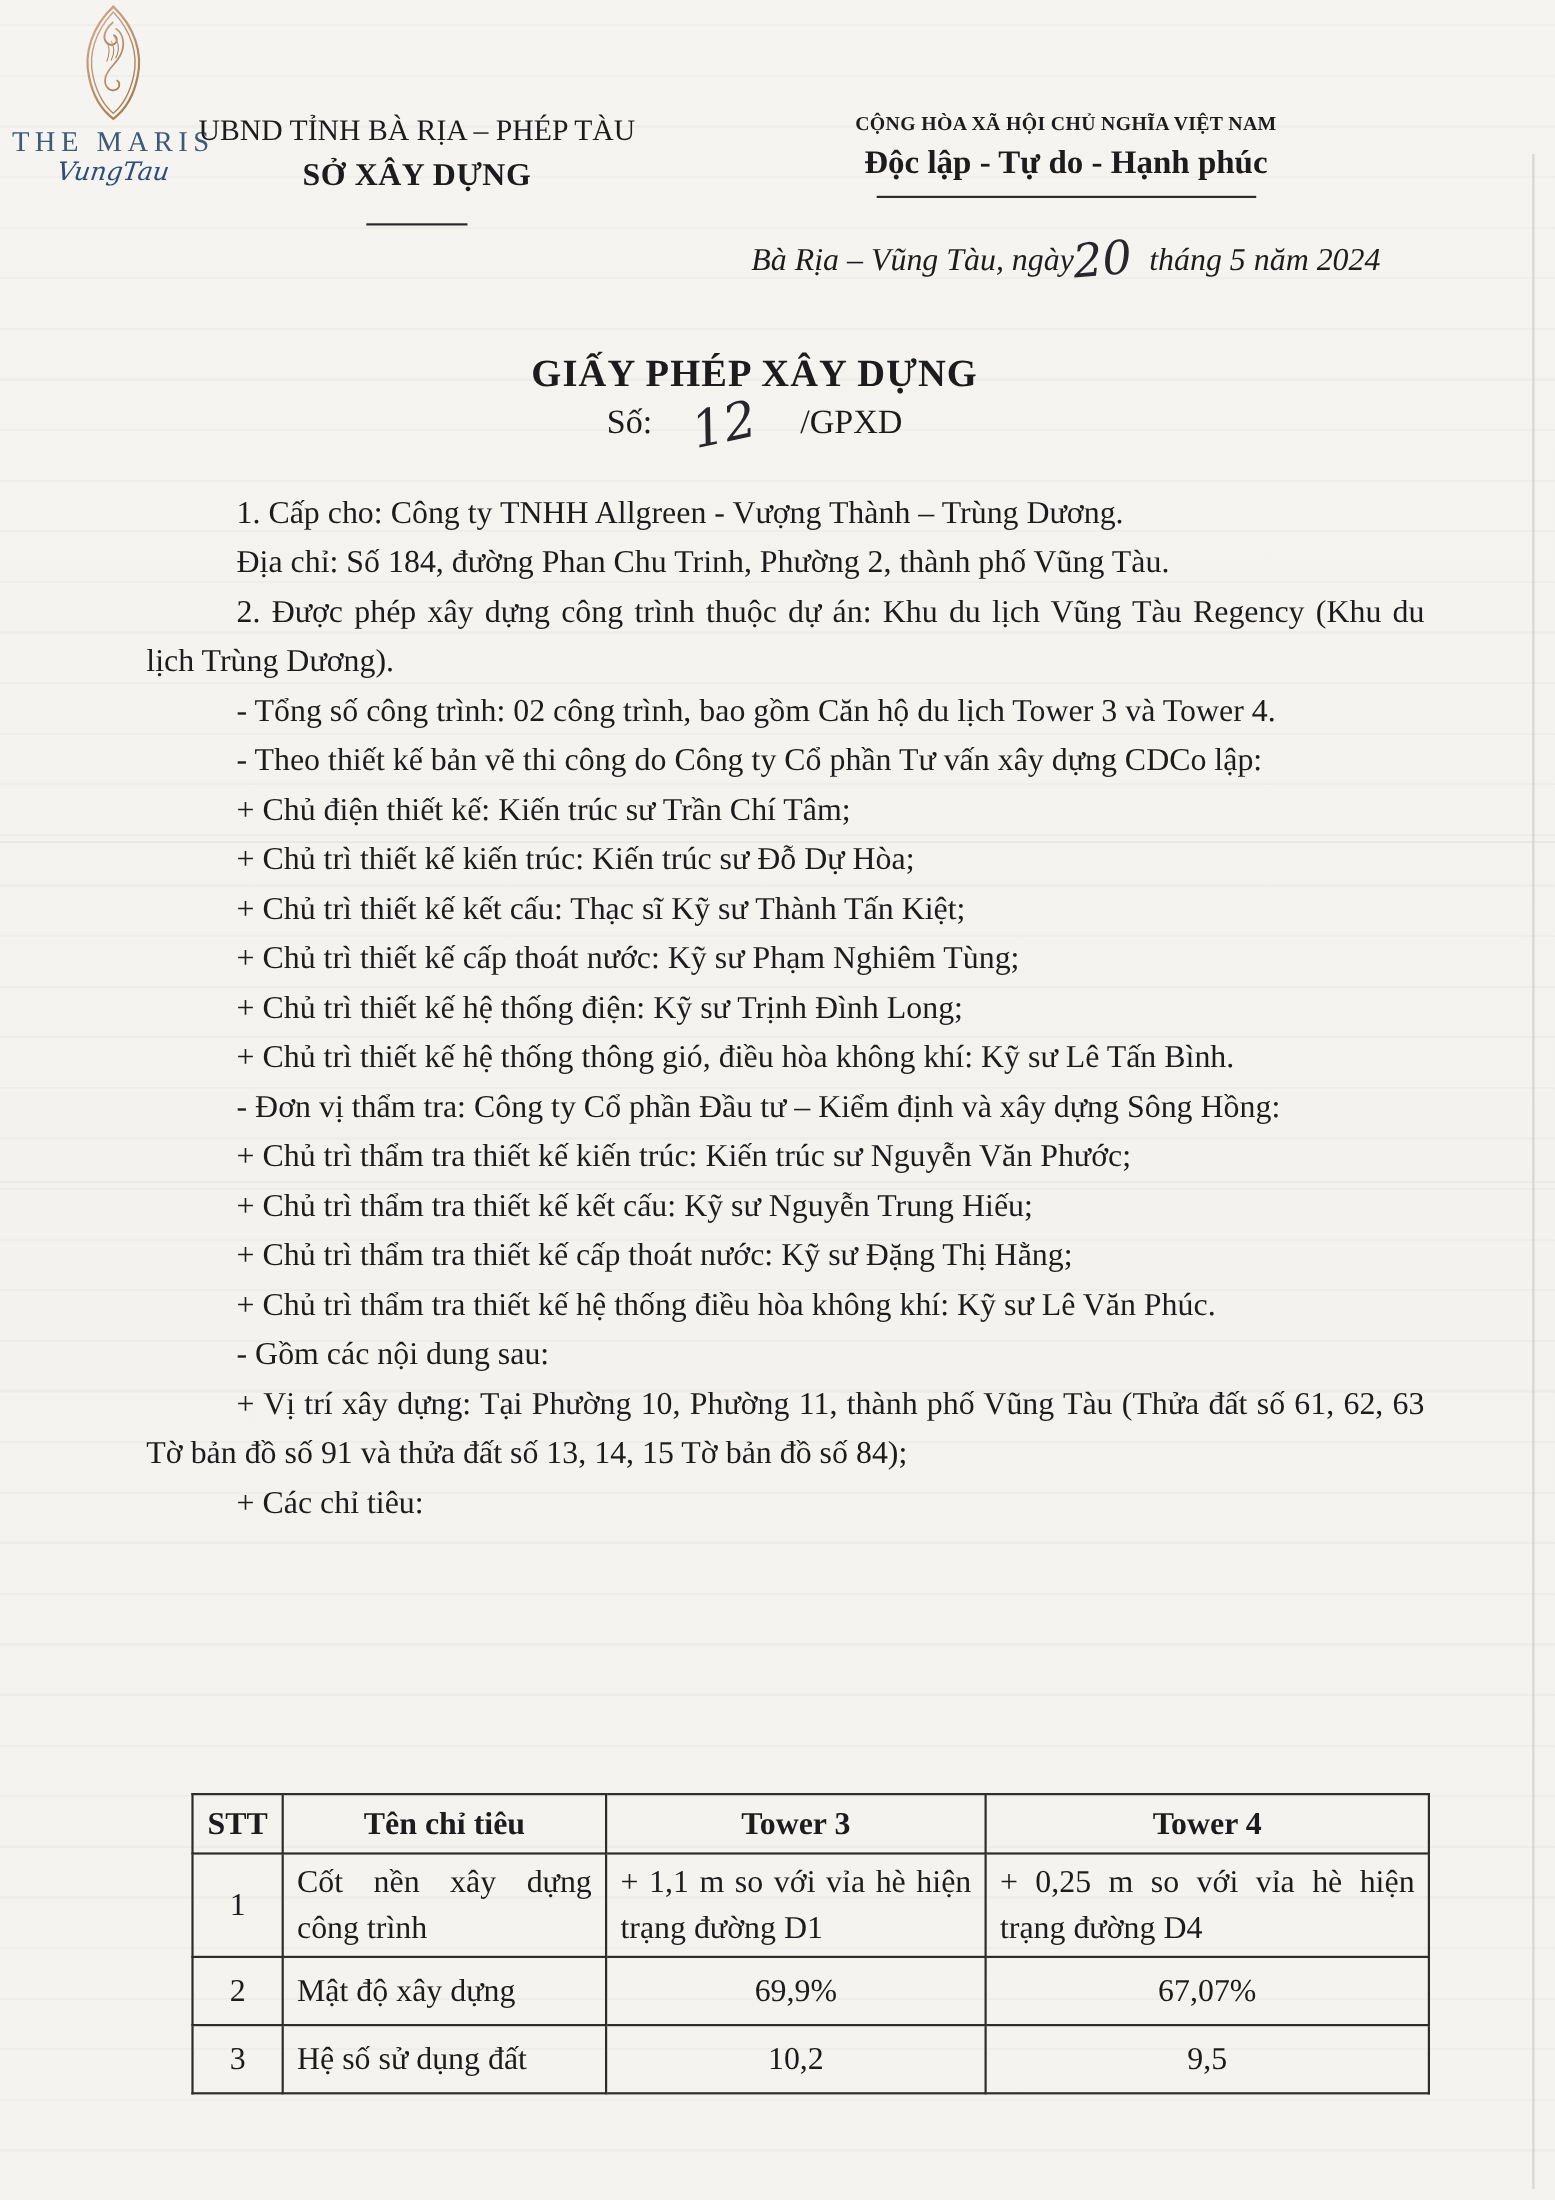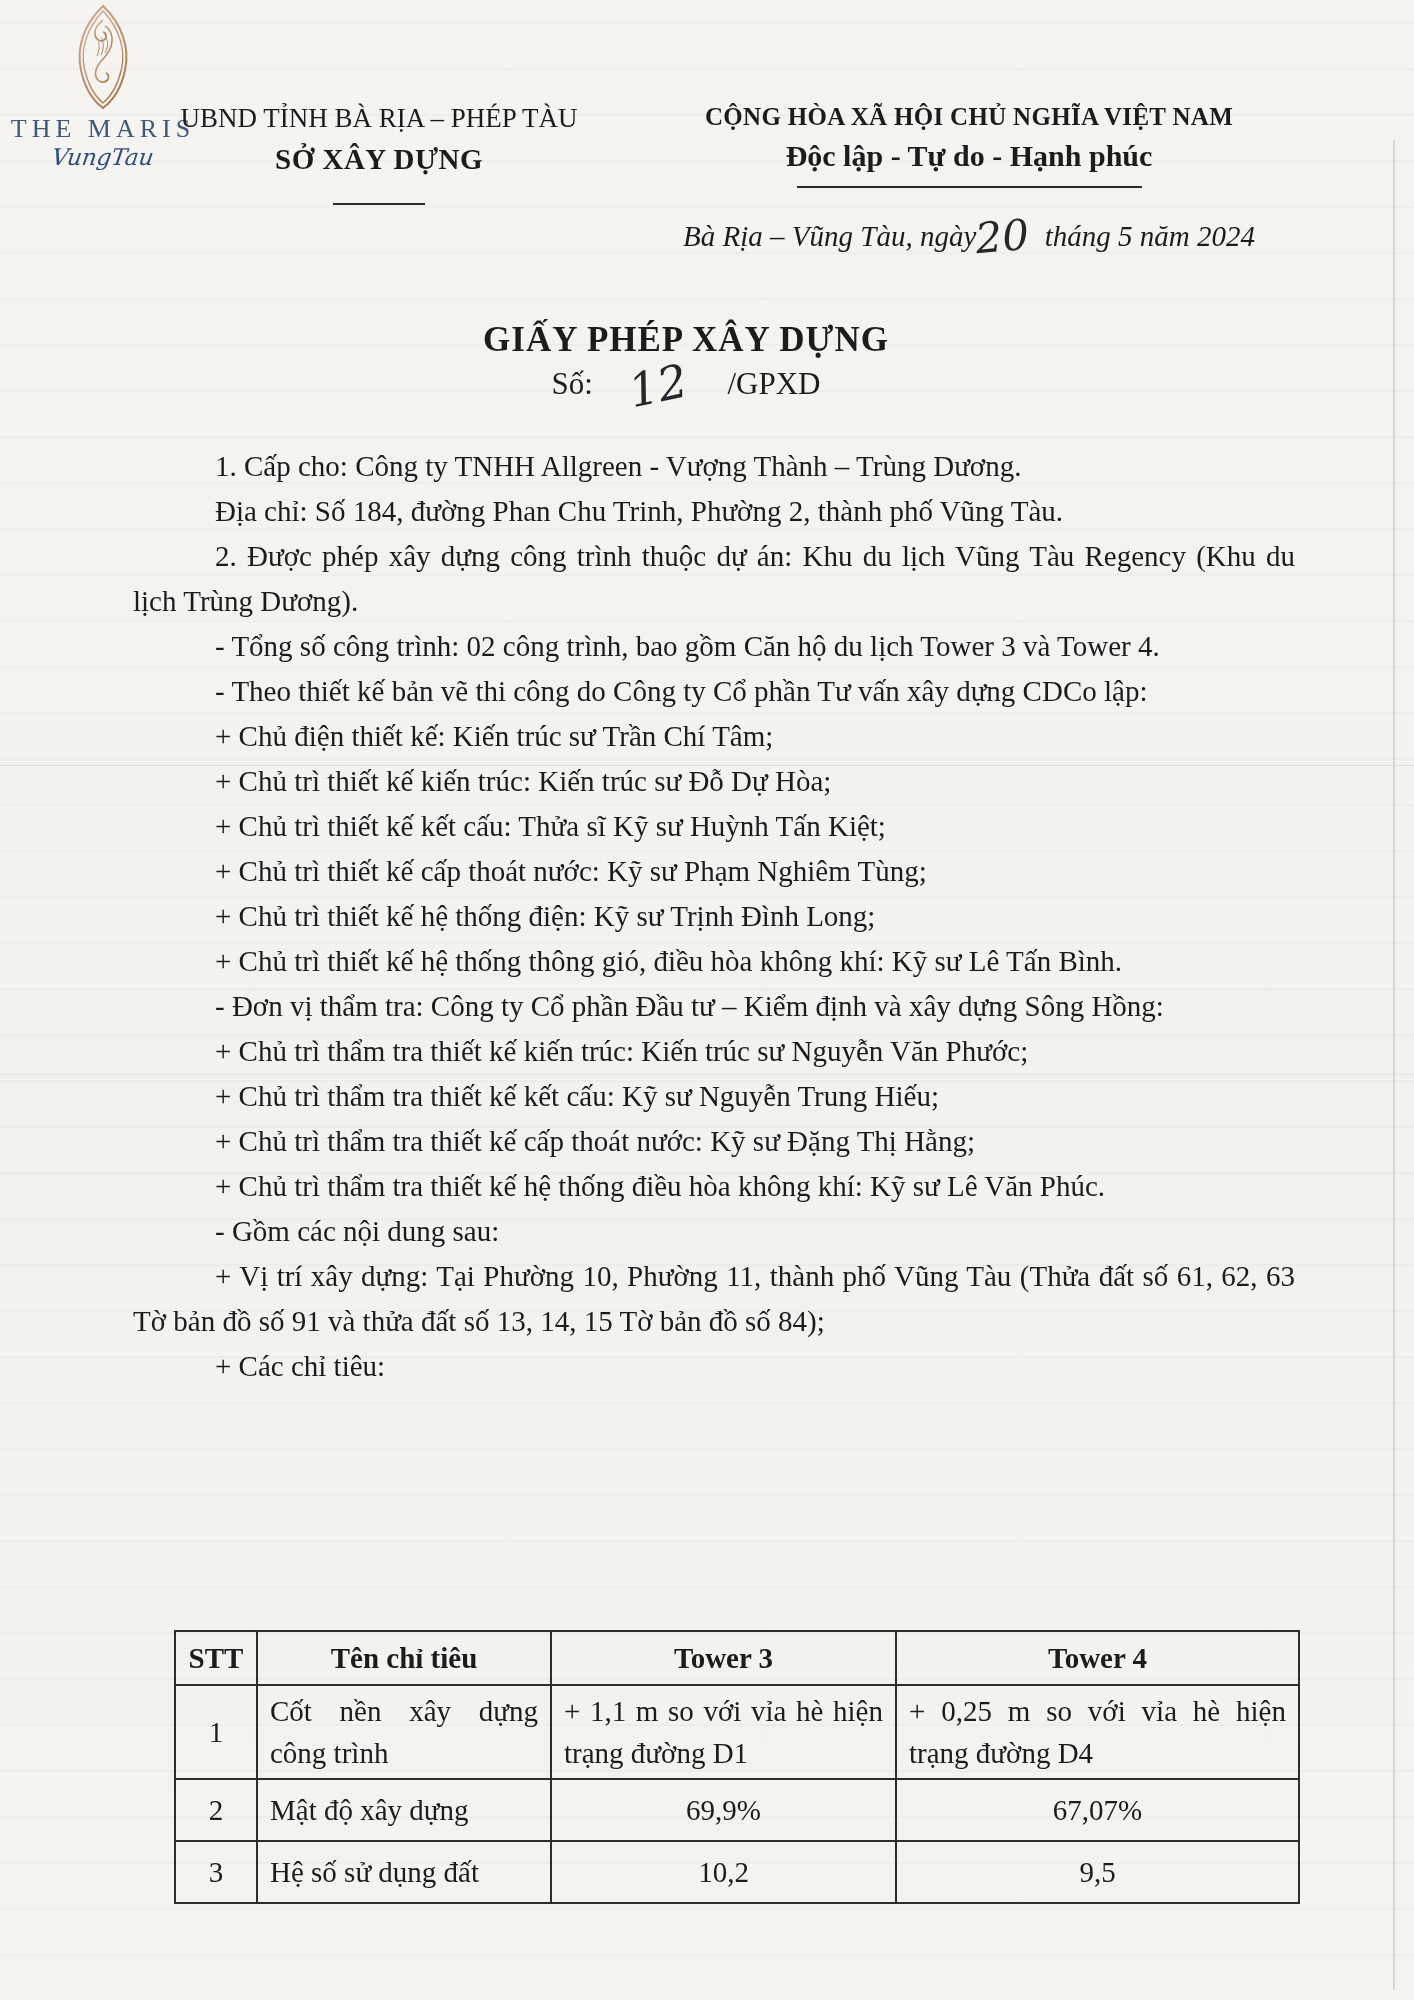--- a/index.html
+++ b/index.html
@@ -31,21 +31,21 @@
     font-size:23px;font-style:italic;color:#2e4d7b;margin-top:0px;
     font-family:"DejaVu Serif","Liberation Serif",serif;transform:skewX(-8deg);
   }
 
   
   .hdr-left{position:absolute;left:148px;top:102px;width:462px;text-align:center;line-height:1.2;}
   .hdr-left-1{font-size:27px;white-space:nowrap;}
   .hdr-left-2{font-size:29px;font-weight:bold;margin-top:8px;letter-spacing:.5px;}
   .hdr-left-rule{width:92px;height:2px;background:#2a2a2a;margin:26px auto 0;}
   .hdr-right{position:absolute;left:645px;top:102px;width:648px;text-align:center;line-height:1.2;}
-  .hdr-right-1{font-size:25px;font-weight:bold;white-space:nowrap;letter-spacing:.3px;}
+  .hdr-right-1{font-size:18px;font-weight:bold;white-space:nowrap;letter-spacing:.3px;}
   .hdr-right-2{font-size:30px;font-weight:bold;margin-top:6px;}
   .hdr-right-rule{width:345px;height:2px;background:#2a2a2a;margin:12px auto 0;}
   .dateline{position:absolute;left:645px;top:220px;width:648px;text-align:center;font-style:italic;font-size:29px;white-space:nowrap;}
   .hand-day{
     display:inline-block;font-size:42px;line-height:20px;font-style:italic;
     font-family:"DejaVu Serif",serif;transform:rotate(-5deg) translateY(5px);
     margin-left:-1px;color:#26262b;
   }
   .dateline .after-day{margin-left:16px;}
 
@@ -131,21 +131,21 @@
   </div>
 
   <div class="body-text">
     <p class="para">1. Cấp cho: Công ty TNHH Allgreen - Vượng Thành – Trùng Dương.</p>
     <p class="para">Địa chỉ: Số 184, đường Phan Chu Trinh, Phường 2, thành phố Vũng Tàu.</p>
     <p class="para">2. Được phép xây dựng công trình thuộc dự án: Khu du lịch Vũng Tàu Regency (Khu du lịch Trùng Dương).</p>
     <p class="para">- Tổng số công trình: 02 công trình, bao gồm Căn hộ du lịch Tower 3 và Tower 4.</p>
     <p class="para">- Theo thiết kế bản vẽ thi công do Công ty Cổ phần Tư vấn xây dựng CDCo lập:</p>
     <p class="para">+ Chủ điện thiết kế: Kiến trúc sư Trần Chí Tâm;</p>
     <p class="para">+ Chủ trì thiết kế kiến trúc: Kiến trúc sư Đỗ Dự Hòa;</p>
-    <p class="para">+ Chủ trì thiết kế kết cấu: Thửa sĩ Kỹ sư Huỳnh Tấn Kiệt;</p>
+    <p class="para">+ Chủ trì thiết kế kết cấu: Thạc sĩ Kỹ sư Thành Tấn Kiệt;</p>
     <p class="para">+ Chủ trì thiết kế cấp thoát nước: Kỹ sư Phạm Nghiêm Tùng;</p>
     <p class="para">+ Chủ trì thiết kế hệ thống điện: Kỹ sư Trịnh Đình Long;</p>
     <p class="para">+ Chủ trì thiết kế hệ thống thông gió, điều hòa không khí: Kỹ sư Lê Tấn Bình.</p>
     <p class="para">- Đơn vị thẩm tra: Công ty Cổ phần Đầu tư – Kiểm định và xây dựng Sông Hồng:</p>
     <p class="para">+ Chủ trì thẩm tra thiết kế kiến trúc: Kiến trúc sư Nguyễn Văn Phước;</p>
     <p class="para">+ Chủ trì thẩm tra thiết kế kết cấu: Kỹ sư Nguyễn Trung Hiếu;</p>
     <p class="para">+ Chủ trì thẩm tra thiết kế cấp thoát nước: Kỹ sư Đặng Thị Hằng;</p>
     <p class="para">+ Chủ trì thẩm tra thiết kế hệ thống điều hòa không khí: Kỹ sư Lê Văn Phúc.</p>
     <p class="para">- Gồm các nội dung sau:</p>
     <p class="para">+ Vị trí xây dựng: Tại Phường 10, Phường 11, thành phố Vũng Tàu (Thửa đất số 61, 62, 63 Tờ bản đồ số 91 và thửa đất số 13, 14, 15 Tờ bản đồ số 84);</p>

